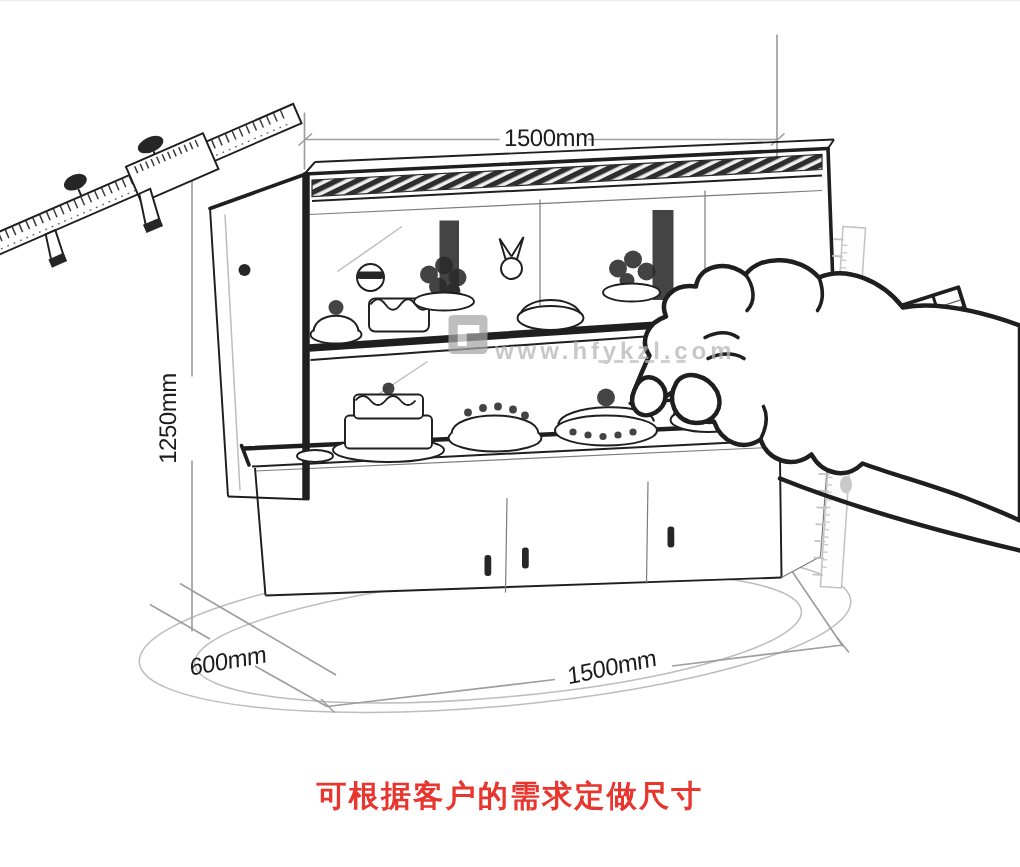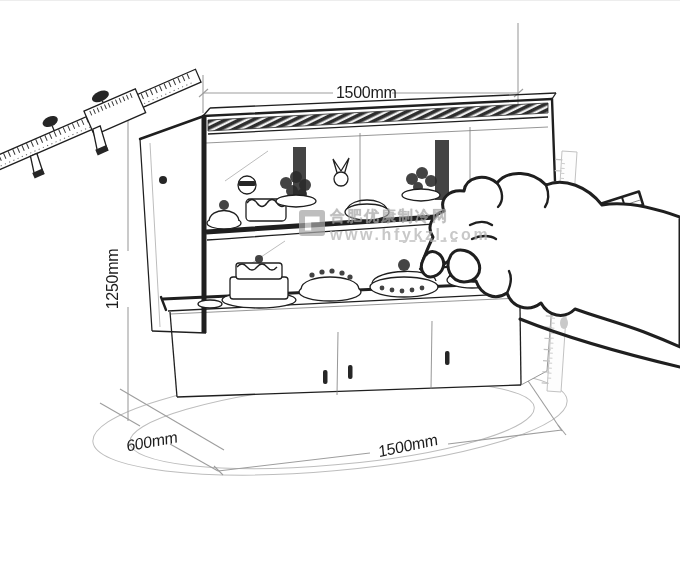--- a/index.html
+++ b/index.html
@@ -300,19 +300,19 @@
   </div>
 
   <div class="rot-wrap" style="left:408px;top:445px;transform:translate(-50%,-50%) rotate(-12deg) skewX(-6deg);">
     <span class="dimlabel" style="position:static;">1500mm</span>
   </div>
 
   <div class="watermark">
     <div class="wm-logo">
       <div class="glyph"></div>
     </div>
-    <div class="wm-cn">合肥优康制冷网</div>
     <div class="wm-url">www.hfykzl.com</div>
     <div class="wm-dash"></div>
   </div>
 
+  <div class="caption">可根据客户的需求定做尺寸</div>
 
 </div>
 
 </body></html>

